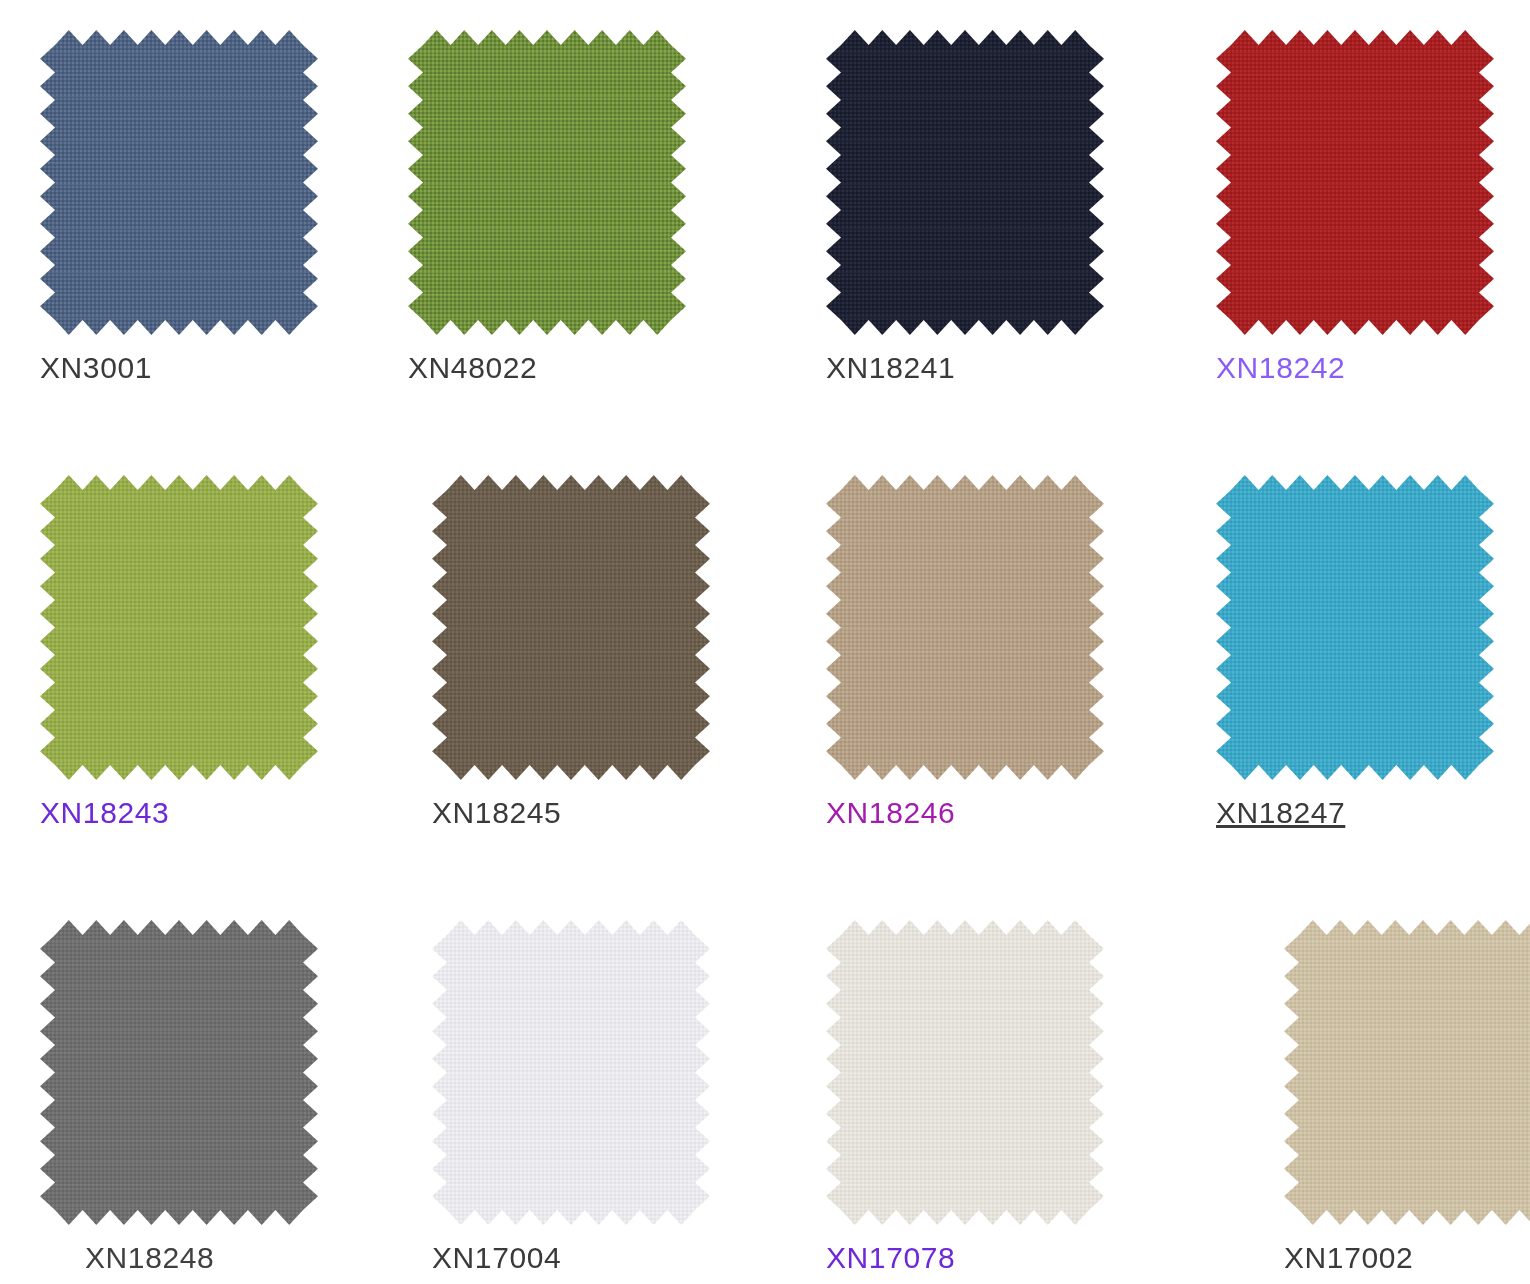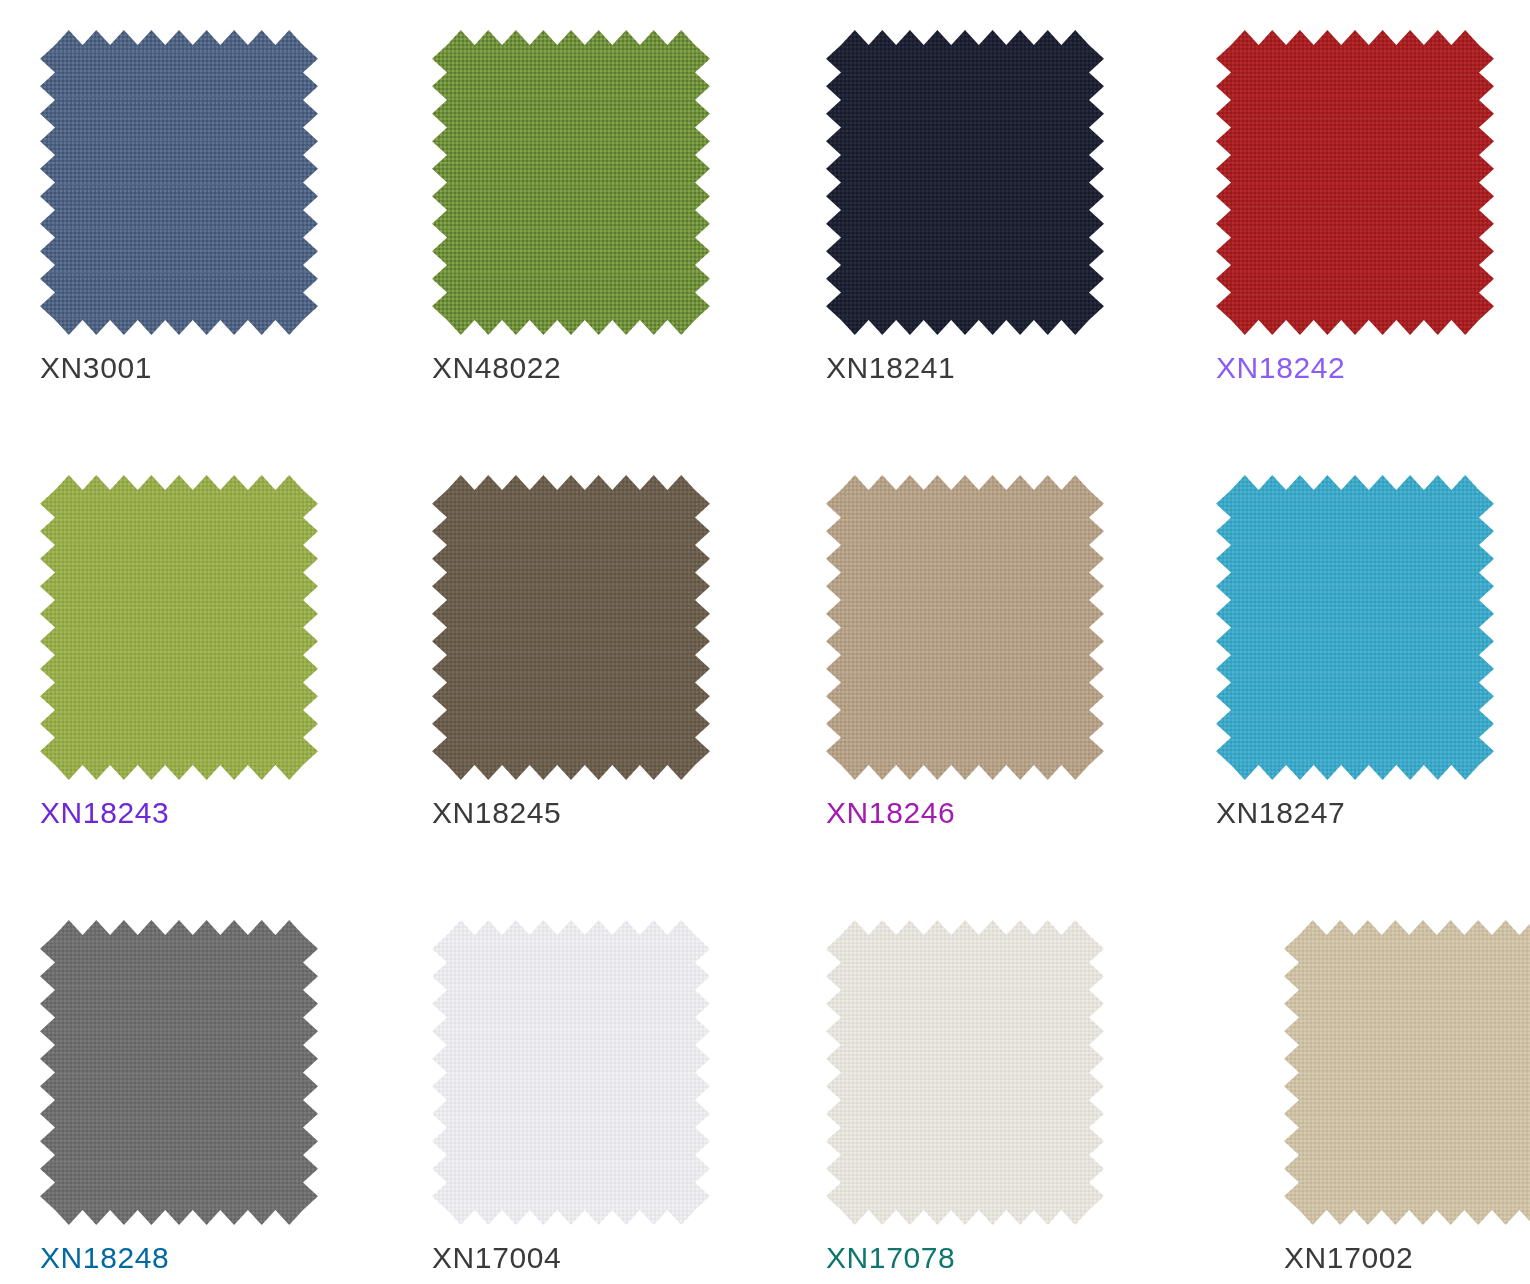--- a/index.html
+++ b/index.html
@@ -67,21 +67,21 @@
             <pattern id="slub0" width="18" height="22" patternUnits="userSpaceOnUse">
               <rect x="0" y="0" width="18" height="1" fill="#6b7e9c" opacity="0.35"></rect>
             </pattern>
           </defs>
           <polygon points="15.0,15.0 28.8,0.0 42.6,15.0 56.3,0.0 70.1,15.0 83.9,0.0 97.7,15.0 111.4,0.0 125.2,15.0 139.0,0.0 152.8,15.0 166.6,0.0 180.3,15.0 194.1,0.0 207.9,15.0 221.7,0.0 235.4,15.0 249.2,0.0 263.0,15.0 278.0,28.8 263.0,42.5 278.0,56.3 263.0,70.0 278.0,83.8 263.0,97.5 278.0,111.3 263.0,125.0 278.0,138.8 263.0,152.5 278.0,166.3 263.0,180.0 278.0,193.8 263.0,207.5 278.0,221.3 263.0,235.0 278.0,248.8 263.0,262.5 278.0,276.3 263.0,290.0 249.2,305.0 235.4,290.0 221.7,305.0 207.9,290.0 194.1,305.0 180.3,290.0 166.6,305.0 152.8,290.0 139.0,305.0 125.2,290.0 111.4,305.0 97.7,290.0 83.9,305.0 70.1,290.0 56.3,305.0 42.6,290.0 28.8,305.0 15.0,290.0 0.0,276.3 15.0,262.5 0.0,248.8 15.0,235.0 0.0,221.3 15.0,207.5 0.0,193.8 15.0,180.0 0.0,166.3 15.0,152.5 0.0,138.8 15.0,125.0 0.0,111.3 15.0,97.5 0.0,83.8 15.0,70.0 0.0,56.3 15.0,42.5 0.0,28.8" fill="url(#weave0)"></polygon>
           <polygon points="15.0,15.0 28.8,0.0 42.6,15.0 56.3,0.0 70.1,15.0 83.9,0.0 97.7,15.0 111.4,0.0 125.2,15.0 139.0,0.0 152.8,15.0 166.6,0.0 180.3,15.0 194.1,0.0 207.9,15.0 221.7,0.0 235.4,15.0 249.2,0.0 263.0,15.0 278.0,28.8 263.0,42.5 278.0,56.3 263.0,70.0 278.0,83.8 263.0,97.5 278.0,111.3 263.0,125.0 278.0,138.8 263.0,152.5 278.0,166.3 263.0,180.0 278.0,193.8 263.0,207.5 278.0,221.3 263.0,235.0 278.0,248.8 263.0,262.5 278.0,276.3 263.0,290.0 249.2,305.0 235.4,290.0 221.7,305.0 207.9,290.0 194.1,305.0 180.3,290.0 166.6,305.0 152.8,290.0 139.0,305.0 125.2,290.0 111.4,305.0 97.7,290.0 83.9,305.0 70.1,290.0 56.3,305.0 42.6,290.0 28.8,305.0 15.0,290.0 0.0,276.3 15.0,262.5 0.0,248.8 15.0,235.0 0.0,221.3 15.0,207.5 0.0,193.8 15.0,180.0 0.0,166.3 15.0,152.5 0.0,138.8 15.0,125.0 0.0,111.3 15.0,97.5 0.0,83.8 15.0,70.0 0.0,56.3 15.0,42.5 0.0,28.8" fill="url(#slub0)"></polygon>
         </svg>
       </div>
       <div class="swatch-label" style="color: rgb(58, 58, 58);">XN3001</div>
     </div>
-    <div class="swatch-cell" style="left: 432px; top: 30px;">
+    <div class="swatch-cell" style="left: 408px; top: 30px;">
       <div class="swatch-figure">
         <svg class="swatch-svg" viewBox="0 0 278 305" width="278" height="305">
           <defs>
             <pattern id="weave1" width="4" height="4" patternUnits="userSpaceOnUse">
               <rect width="4" height="4" fill="#6e8f3c"></rect>
               <rect x="0" y="0" width="2" height="2" fill="#93b04f" opacity="0.65"></rect>
               <rect x="2" y="2" width="2" height="2" fill="#4f6a2c" opacity="0.55"></rect>
             </pattern>
             <pattern id="slub1" width="18" height="22" patternUnits="userSpaceOnUse">
               <rect x="0" y="0" width="18" height="1" fill="#93b04f" opacity="0.35"></rect>
@@ -198,40 +198,40 @@
               <rect x="2" y="2" width="2" height="2" fill="#2d93b1" opacity="0.55"></rect>
             </pattern>
             <pattern id="slub7" width="18" height="22" patternUnits="userSpaceOnUse">
               <rect x="0" y="0" width="18" height="1" fill="#54b9d6" opacity="0.35"></rect>
             </pattern>
           </defs>
           <polygon points="15.0,15.0 28.8,0.0 42.6,15.0 56.3,0.0 70.1,15.0 83.9,0.0 97.7,15.0 111.4,0.0 125.2,15.0 139.0,0.0 152.8,15.0 166.6,0.0 180.3,15.0 194.1,0.0 207.9,15.0 221.7,0.0 235.4,15.0 249.2,0.0 263.0,15.0 278.0,28.8 263.0,42.5 278.0,56.3 263.0,70.0 278.0,83.8 263.0,97.5 278.0,111.3 263.0,125.0 278.0,138.8 263.0,152.5 278.0,166.3 263.0,180.0 278.0,193.8 263.0,207.5 278.0,221.3 263.0,235.0 278.0,248.8 263.0,262.5 278.0,276.3 263.0,290.0 249.2,305.0 235.4,290.0 221.7,305.0 207.9,290.0 194.1,305.0 180.3,290.0 166.6,305.0 152.8,290.0 139.0,305.0 125.2,290.0 111.4,305.0 97.7,290.0 83.9,305.0 70.1,290.0 56.3,305.0 42.6,290.0 28.8,305.0 15.0,290.0 0.0,276.3 15.0,262.5 0.0,248.8 15.0,235.0 0.0,221.3 15.0,207.5 0.0,193.8 15.0,180.0 0.0,166.3 15.0,152.5 0.0,138.8 15.0,125.0 0.0,111.3 15.0,97.5 0.0,83.8 15.0,70.0 0.0,56.3 15.0,42.5 0.0,28.8" fill="url(#weave7)"></polygon>
           <polygon points="15.0,15.0 28.8,0.0 42.6,15.0 56.3,0.0 70.1,15.0 83.9,0.0 97.7,15.0 111.4,0.0 125.2,15.0 139.0,0.0 152.8,15.0 166.6,0.0 180.3,15.0 194.1,0.0 207.9,15.0 221.7,0.0 235.4,15.0 249.2,0.0 263.0,15.0 278.0,28.8 263.0,42.5 278.0,56.3 263.0,70.0 278.0,83.8 263.0,97.5 278.0,111.3 263.0,125.0 278.0,138.8 263.0,152.5 278.0,166.3 263.0,180.0 278.0,193.8 263.0,207.5 278.0,221.3 263.0,235.0 278.0,248.8 263.0,262.5 278.0,276.3 263.0,290.0 249.2,305.0 235.4,290.0 221.7,305.0 207.9,290.0 194.1,305.0 180.3,290.0 166.6,305.0 152.8,290.0 139.0,305.0 125.2,290.0 111.4,305.0 97.7,290.0 83.9,305.0 70.1,290.0 56.3,305.0 42.6,290.0 28.8,305.0 15.0,290.0 0.0,276.3 15.0,262.5 0.0,248.8 15.0,235.0 0.0,221.3 15.0,207.5 0.0,193.8 15.0,180.0 0.0,166.3 15.0,152.5 0.0,138.8 15.0,125.0 0.0,111.3 15.0,97.5 0.0,83.8 15.0,70.0 0.0,56.3 15.0,42.5 0.0,28.8" fill="url(#slub7)"></polygon>
         </svg>
       </div>
-      <div class="swatch-label" style="color: rgb(58, 58, 58);">XN18247</div>
+      <div class="swatch-label" style="color: rgb(58, 58, 58); text-decoration: underline;">XN18247</div>
     </div>
     <div class="swatch-cell" style="left: 40px; top: 920px;">
       <div class="swatch-figure">
         <svg class="swatch-svg" viewBox="0 0 278 305" width="278" height="305">
           <defs>
             <pattern id="weave8" width="4" height="4" patternUnits="userSpaceOnUse">
               <rect width="4" height="4" fill="#6e6e6e"></rect>
               <rect x="0" y="0" width="2" height="2" fill="#818181" opacity="0.65"></rect>
               <rect x="2" y="2" width="2" height="2" fill="#5c5c5c" opacity="0.55"></rect>
             </pattern>
             <pattern id="slub8" width="18" height="22" patternUnits="userSpaceOnUse">
               <rect x="0" y="0" width="18" height="1" fill="#818181" opacity="0.35"></rect>
             </pattern>
           </defs>
           <polygon points="15.0,15.0 28.8,0.0 42.6,15.0 56.3,0.0 70.1,15.0 83.9,0.0 97.7,15.0 111.4,0.0 125.2,15.0 139.0,0.0 152.8,15.0 166.6,0.0 180.3,15.0 194.1,0.0 207.9,15.0 221.7,0.0 235.4,15.0 249.2,0.0 263.0,15.0 278.0,28.8 263.0,42.5 278.0,56.3 263.0,70.0 278.0,83.8 263.0,97.5 278.0,111.3 263.0,125.0 278.0,138.8 263.0,152.5 278.0,166.3 263.0,180.0 278.0,193.8 263.0,207.5 278.0,221.3 263.0,235.0 278.0,248.8 263.0,262.5 278.0,276.3 263.0,290.0 249.2,305.0 235.4,290.0 221.7,305.0 207.9,290.0 194.1,305.0 180.3,290.0 166.6,305.0 152.8,290.0 139.0,305.0 125.2,290.0 111.4,305.0 97.7,290.0 83.9,305.0 70.1,290.0 56.3,305.0 42.6,290.0 28.8,305.0 15.0,290.0 0.0,276.3 15.0,262.5 0.0,248.8 15.0,235.0 0.0,221.3 15.0,207.5 0.0,193.8 15.0,180.0 0.0,166.3 15.0,152.5 0.0,138.8 15.0,125.0 0.0,111.3 15.0,97.5 0.0,83.8 15.0,70.0 0.0,56.3 15.0,42.5 0.0,28.8" fill="url(#weave8)"></polygon>
           <polygon points="15.0,15.0 28.8,0.0 42.6,15.0 56.3,0.0 70.1,15.0 83.9,0.0 97.7,15.0 111.4,0.0 125.2,15.0 139.0,0.0 152.8,15.0 166.6,0.0 180.3,15.0 194.1,0.0 207.9,15.0 221.7,0.0 235.4,15.0 249.2,0.0 263.0,15.0 278.0,28.8 263.0,42.5 278.0,56.3 263.0,70.0 278.0,83.8 263.0,97.5 278.0,111.3 263.0,125.0 278.0,138.8 263.0,152.5 278.0,166.3 263.0,180.0 278.0,193.8 263.0,207.5 278.0,221.3 263.0,235.0 278.0,248.8 263.0,262.5 278.0,276.3 263.0,290.0 249.2,305.0 235.4,290.0 221.7,305.0 207.9,290.0 194.1,305.0 180.3,290.0 166.6,305.0 152.8,290.0 139.0,305.0 125.2,290.0 111.4,305.0 97.7,290.0 83.9,305.0 70.1,290.0 56.3,305.0 42.6,290.0 28.8,305.0 15.0,290.0 0.0,276.3 15.0,262.5 0.0,248.8 15.0,235.0 0.0,221.3 15.0,207.5 0.0,193.8 15.0,180.0 0.0,166.3 15.0,152.5 0.0,138.8 15.0,125.0 0.0,111.3 15.0,97.5 0.0,83.8 15.0,70.0 0.0,56.3 15.0,42.5 0.0,28.8" fill="url(#slub8)"></polygon>
         </svg>
       </div>
-      <div class="swatch-label" style="color: #0369a1;">XN18248</div>
+      <div class="swatch-label" style="color: #404040; margin-left: 45px;">XN18248</div>
     </div>
     <div class="swatch-cell" style="left: 432px; top: 920px;">
       <div class="swatch-figure">
         <svg class="swatch-svg" viewBox="0 0 278 305" width="278" height="305">
           <defs>
             <pattern id="weave9" width="4" height="4" patternUnits="userSpaceOnUse">
               <rect width="4" height="4" fill="#eaeaee"></rect>
               <rect x="0" y="0" width="2" height="2" fill="#f4f4f7" opacity="0.65"></rect>
               <rect x="2" y="2" width="2" height="2" fill="#dcdce2" opacity="0.55"></rect>
             </pattern>
@@ -255,21 +255,21 @@
               <rect x="2" y="2" width="2" height="2" fill="#d6d2c8" opacity="0.55"></rect>
             </pattern>
             <pattern id="slub10" width="18" height="22" patternUnits="userSpaceOnUse">
               <rect x="0" y="0" width="18" height="1" fill="#f0eee9" opacity="0.35"></rect>
             </pattern>
           </defs>
           <polygon points="15.0,15.0 28.8,0.0 42.6,15.0 56.3,0.0 70.1,15.0 83.9,0.0 97.7,15.0 111.4,0.0 125.2,15.0 139.0,0.0 152.8,15.0 166.6,0.0 180.3,15.0 194.1,0.0 207.9,15.0 221.7,0.0 235.4,15.0 249.2,0.0 263.0,15.0 278.0,28.8 263.0,42.5 278.0,56.3 263.0,70.0 278.0,83.8 263.0,97.5 278.0,111.3 263.0,125.0 278.0,138.8 263.0,152.5 278.0,166.3 263.0,180.0 278.0,193.8 263.0,207.5 278.0,221.3 263.0,235.0 278.0,248.8 263.0,262.5 278.0,276.3 263.0,290.0 249.2,305.0 235.4,290.0 221.7,305.0 207.9,290.0 194.1,305.0 180.3,290.0 166.6,305.0 152.8,290.0 139.0,305.0 125.2,290.0 111.4,305.0 97.7,290.0 83.9,305.0 70.1,290.0 56.3,305.0 42.6,290.0 28.8,305.0 15.0,290.0 0.0,276.3 15.0,262.5 0.0,248.8 15.0,235.0 0.0,221.3 15.0,207.5 0.0,193.8 15.0,180.0 0.0,166.3 15.0,152.5 0.0,138.8 15.0,125.0 0.0,111.3 15.0,97.5 0.0,83.8 15.0,70.0 0.0,56.3 15.0,42.5 0.0,28.8" fill="url(#weave10)"></polygon>
           <polygon points="15.0,15.0 28.8,0.0 42.6,15.0 56.3,0.0 70.1,15.0 83.9,0.0 97.7,15.0 111.4,0.0 125.2,15.0 139.0,0.0 152.8,15.0 166.6,0.0 180.3,15.0 194.1,0.0 207.9,15.0 221.7,0.0 235.4,15.0 249.2,0.0 263.0,15.0 278.0,28.8 263.0,42.5 278.0,56.3 263.0,70.0 278.0,83.8 263.0,97.5 278.0,111.3 263.0,125.0 278.0,138.8 263.0,152.5 278.0,166.3 263.0,180.0 278.0,193.8 263.0,207.5 278.0,221.3 263.0,235.0 278.0,248.8 263.0,262.5 278.0,276.3 263.0,290.0 249.2,305.0 235.4,290.0 221.7,305.0 207.9,290.0 194.1,305.0 180.3,290.0 166.6,305.0 152.8,290.0 139.0,305.0 125.2,290.0 111.4,305.0 97.7,290.0 83.9,305.0 70.1,290.0 56.3,305.0 42.6,290.0 28.8,305.0 15.0,290.0 0.0,276.3 15.0,262.5 0.0,248.8 15.0,235.0 0.0,221.3 15.0,207.5 0.0,193.8 15.0,180.0 0.0,166.3 15.0,152.5 0.0,138.8 15.0,125.0 0.0,111.3 15.0,97.5 0.0,83.8 15.0,70.0 0.0,56.3 15.0,42.5 0.0,28.8" fill="url(#slub10)"></polygon>
         </svg>
       </div>
-      <div class="swatch-label" style="color: #0f766e;">XN17078</div>
+      <div class="swatch-label" style="color: #6d28d9;">XN17078</div>
     </div>
     <div class="swatch-cell" style="left: 1284px; top: 920px;">
       <div class="swatch-figure">
         <svg class="swatch-svg" viewBox="0 0 278 305" width="278" height="305">
           <defs>
             <pattern id="weave11" width="4" height="4" patternUnits="userSpaceOnUse">
               <rect width="4" height="4" fill="#cdc0a5"></rect>
               <rect x="0" y="0" width="2" height="2" fill="#dacfb7" opacity="0.65"></rect>
               <rect x="2" y="2" width="2" height="2" fill="#bbad90" opacity="0.55"></rect>
             </pattern>

